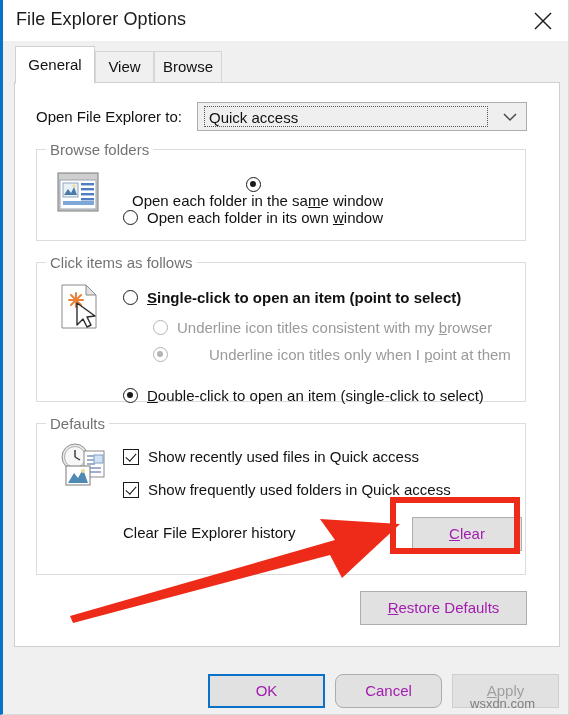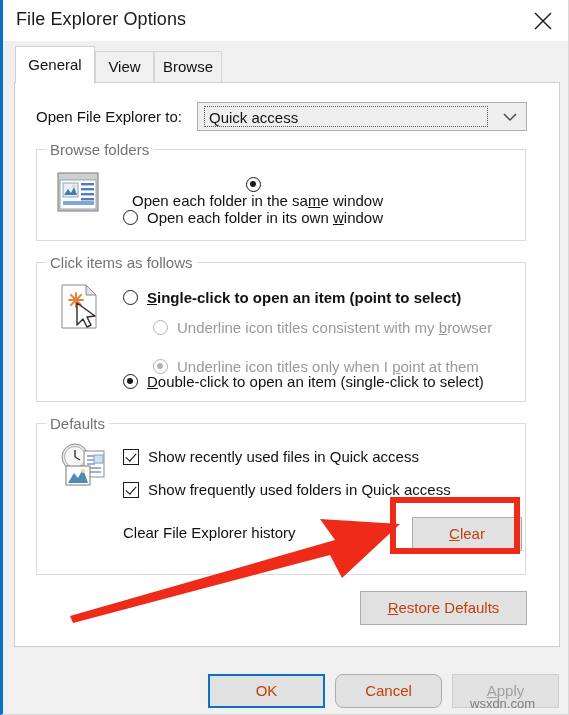--- a/index.html
+++ b/index.html
@@ -217,21 +217,21 @@
   
   .glyph { position: absolute; }
 
   
   .btn {
     position: absolute;
     background: #e1e1e1;
     border: 1px solid #adadad;
     box-sizing: border-box;
     font-size: 15px;
-    color: #c2410c;
+    color: #a21caf;
     text-align: center;
     cursor: default;
     font-family: "Liberation Sans", sans-serif;
   }
   .btn.disabled { color: #a0a0a0; border-color: #cfcfcf; background: #e1e1e1; }
   .btn.default { border: 2px solid #0a71c8; background: #e1e1e1; }
 
   
   .static-text {
     position: absolute;
@@ -351,26 +351,26 @@
       <div class="opt-row" style="left:86px; top:26px;font-weight:bold;">
         <span class="radio"></span>
         <span class="opt-label"><span></span><span class="u">S</span><span>ingle-click to open an item (point to select)</span></span>
       </div>
 
       <div class="opt-row" style="left:116px; top:56px;">
         <span class="radio dim"></span>
         <span class="opt-label dim"><span>Underline icon titles consistent with my </span><span class="u">b</span><span>rowser</span></span>
       </div>
 
-      <div class="opt-row" style="left:116px; top:95px;">
+      <div class="opt-row" style="left:116px; top:83px;gap:32px;">
         <span class="radio dim checked"></span>
         <span class="opt-label dim"><span>Underline icon titles only when I </span><span class="u">p</span><span>oint at them</span></span>
       </div>
 
-      <div class="opt-row" style="left:86px; top:110px;">
+      <div class="opt-row" style="left:86px; top:124px;">
         <span class="radio checked"></span>
         <span class="opt-label"><span></span><span class="u">D</span><span>ouble-click to open an item (single-click to select)</span></span>
       </div>
     </div>
 
     <div class="groupbox" style="left:21px; top:340px; width:490px; height:152px;">
       <div class="group-title">Defaults</div>
 
       <svg class="glyph" style="left:22px; top:18px;" width="48" height="46" viewBox="0 0 48 46">
         <circle cx="16" cy="15" r="13" fill="#e9e9e9" stroke="#8f8f8f"></circle>

